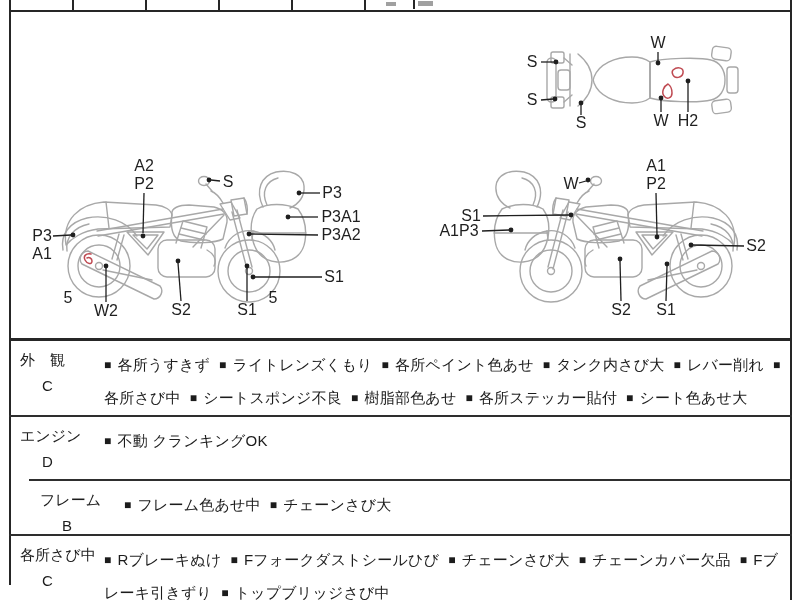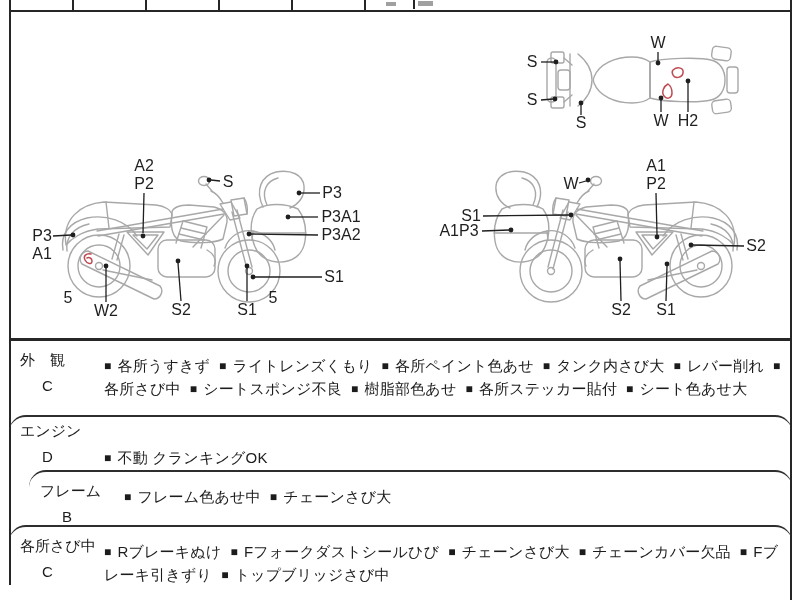--- a/index.html
+++ b/index.html
@@ -17,29 +17,29 @@
   .top-strip .frag{position:absolute;background:#8f8f8f;opacity:.85;}
   
   svg.diagram{position:absolute;left:0;top:0;}
   .art{stroke:#a8a8a8;stroke-width:1.4;fill:none;stroke-linecap:round;stroke-linejoin:round;}
   .redmark{stroke:#bf4a52;stroke-width:1.5;fill:none;stroke-linecap:round;}
   .leader{stroke:#1f1f1f;stroke-width:1.3;}
   .mdot{fill:#1f1f1f;stroke:none;}
   .dlabel{fill:#1f1f1f;font-size:16px;font-family:"Liberation Sans","DejaVu Sans",sans-serif;}
   
   .cond-table{position:absolute;left:9px;top:338px;width:783px;border-top:3px solid #262626;}
-  .cond-row{display:flex;box-sizing:border-box;border-radius:17px;}
+  .cond-row{display:flex;box-sizing:border-box;}
   .cond-row + .cond-row{border-top:2px solid #2e2e2e;}
   .cond-row:nth-child(1){height:74px;}
-  .cond-row:nth-child(2){height:55px;align-items:flex-end;}
+  .cond-row:nth-child(2){height:64px;}
   .cond-row:nth-child(3){height:55px;margin-left:20px;}
   .cond-row:nth-child(4){height:78px;}
   .cond-label{width:94px;flex:none;padding:6px 0 0 11px;box-sizing:border-box;font-size:15px;line-height:26px;}
   .cond-label .grade{padding-left:22px;}
-  .cond-items{flex:1;padding:14px 2px 0 1px;font-size:15px;line-height:21px;letter-spacing:.2px;}
+  .cond-items{flex:1;padding:8px 2px 0 1px;font-size:15px;line-height:31px;letter-spacing:.2px;}
   .item{margin-right:9px;}
   .bullet{font-size:12px;margin-right:6px;position:relative;top:-1px;}
 </style>
 </head>
 <body>
 
 <div class="canvas">
 
   <div class="top-strip">
     <div class="div" style="left:0px"></div>

